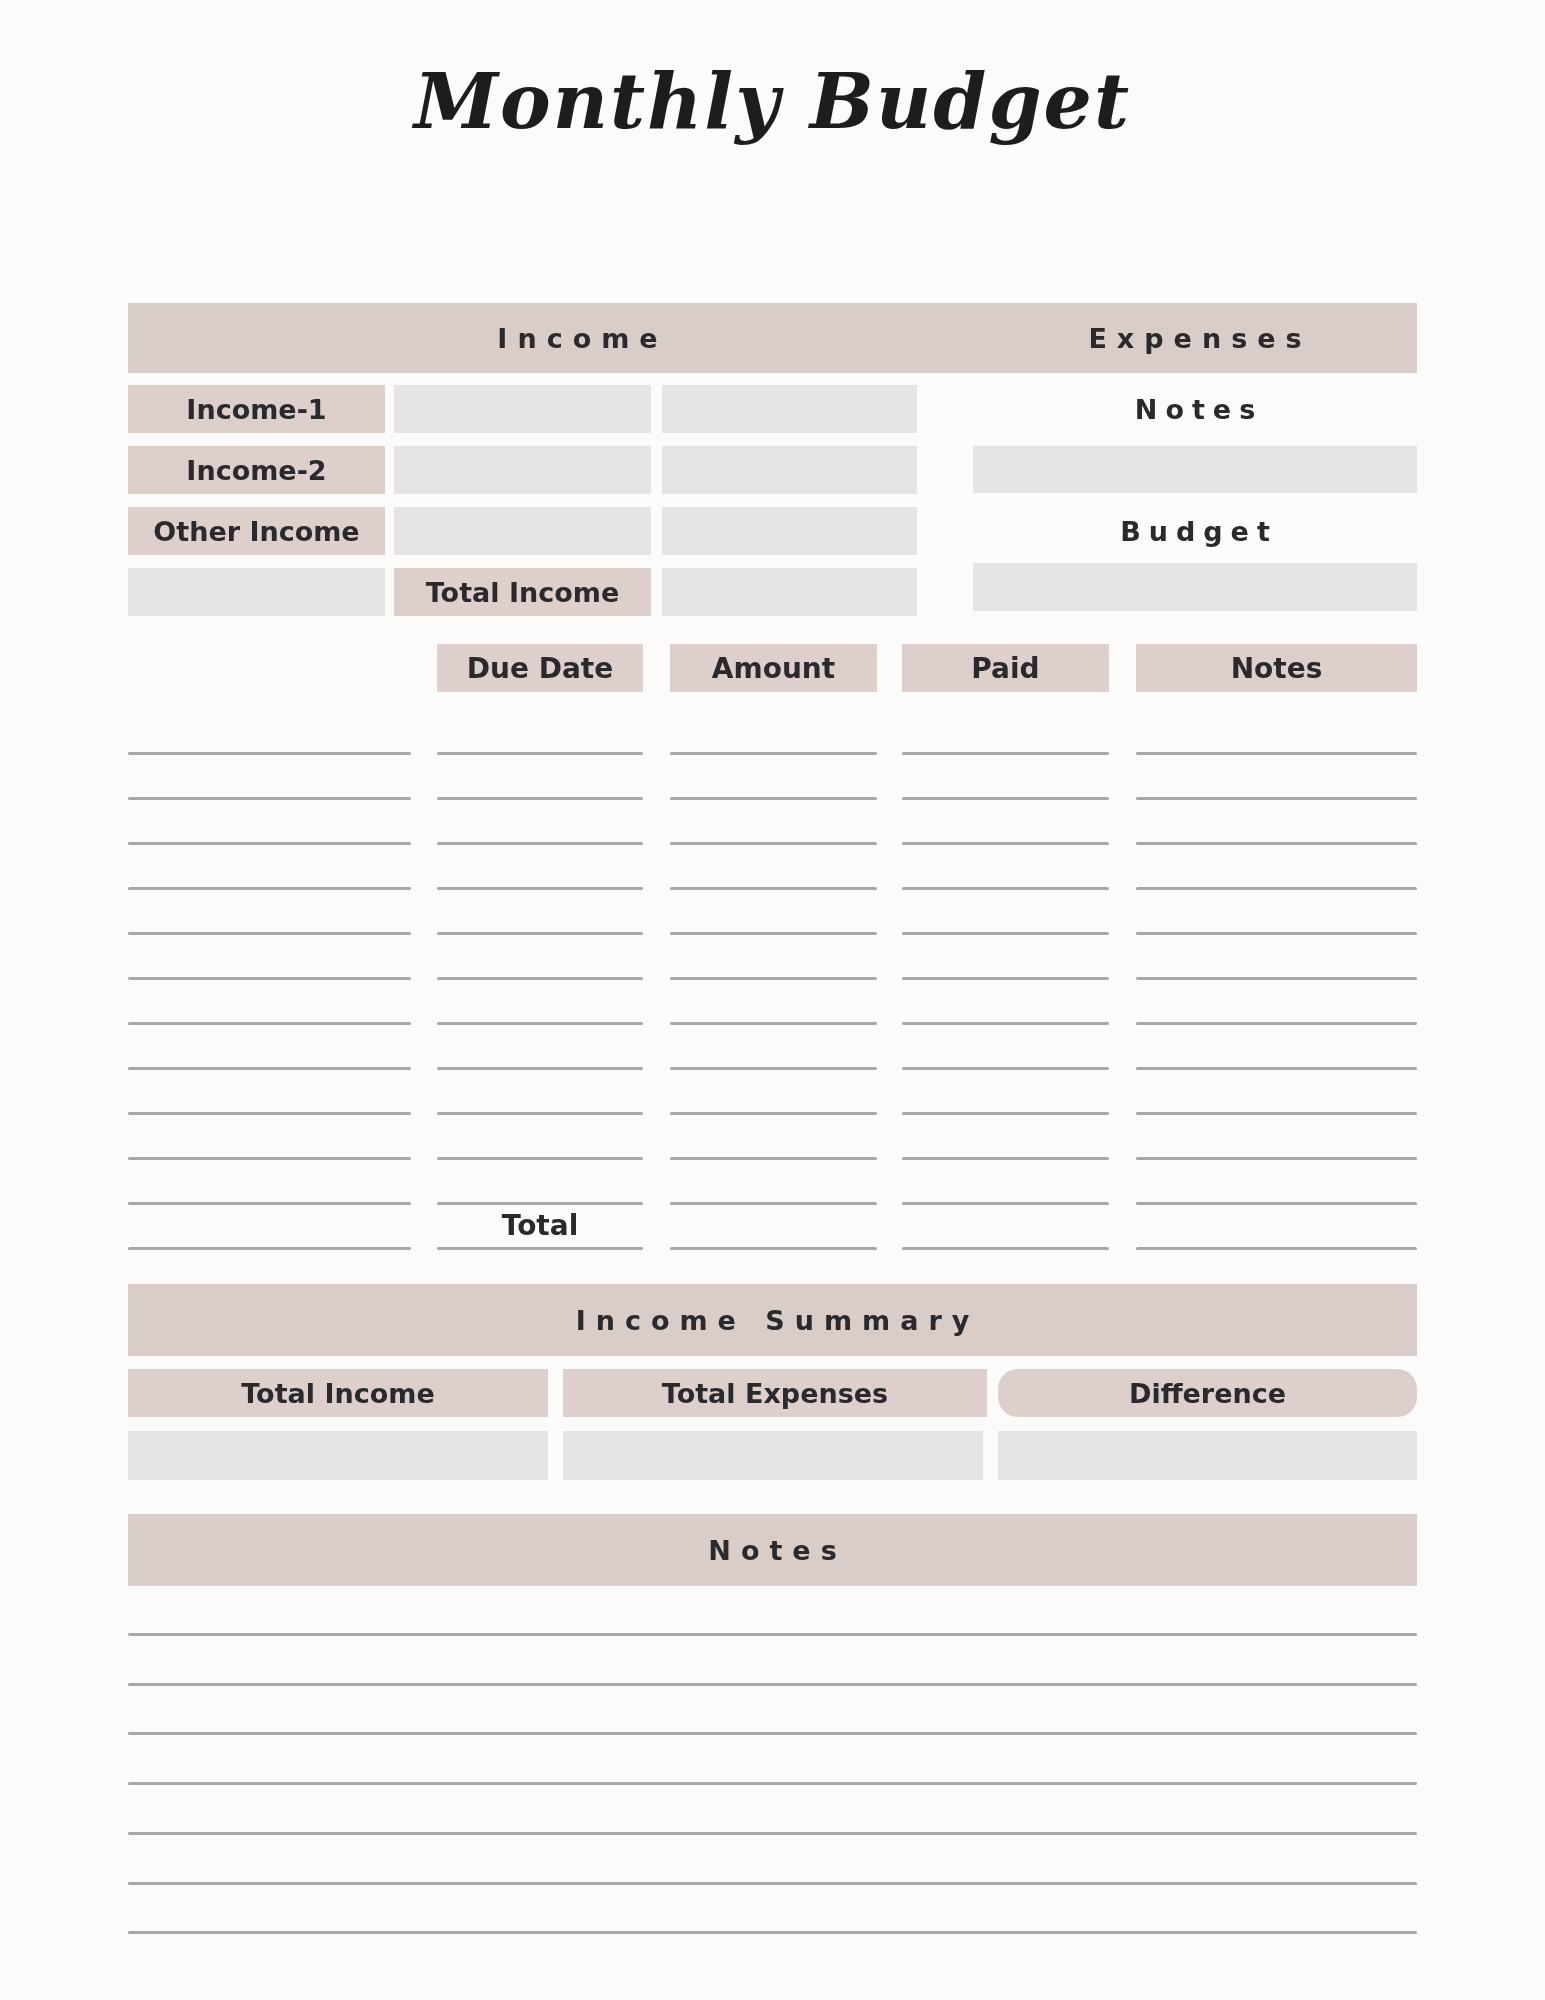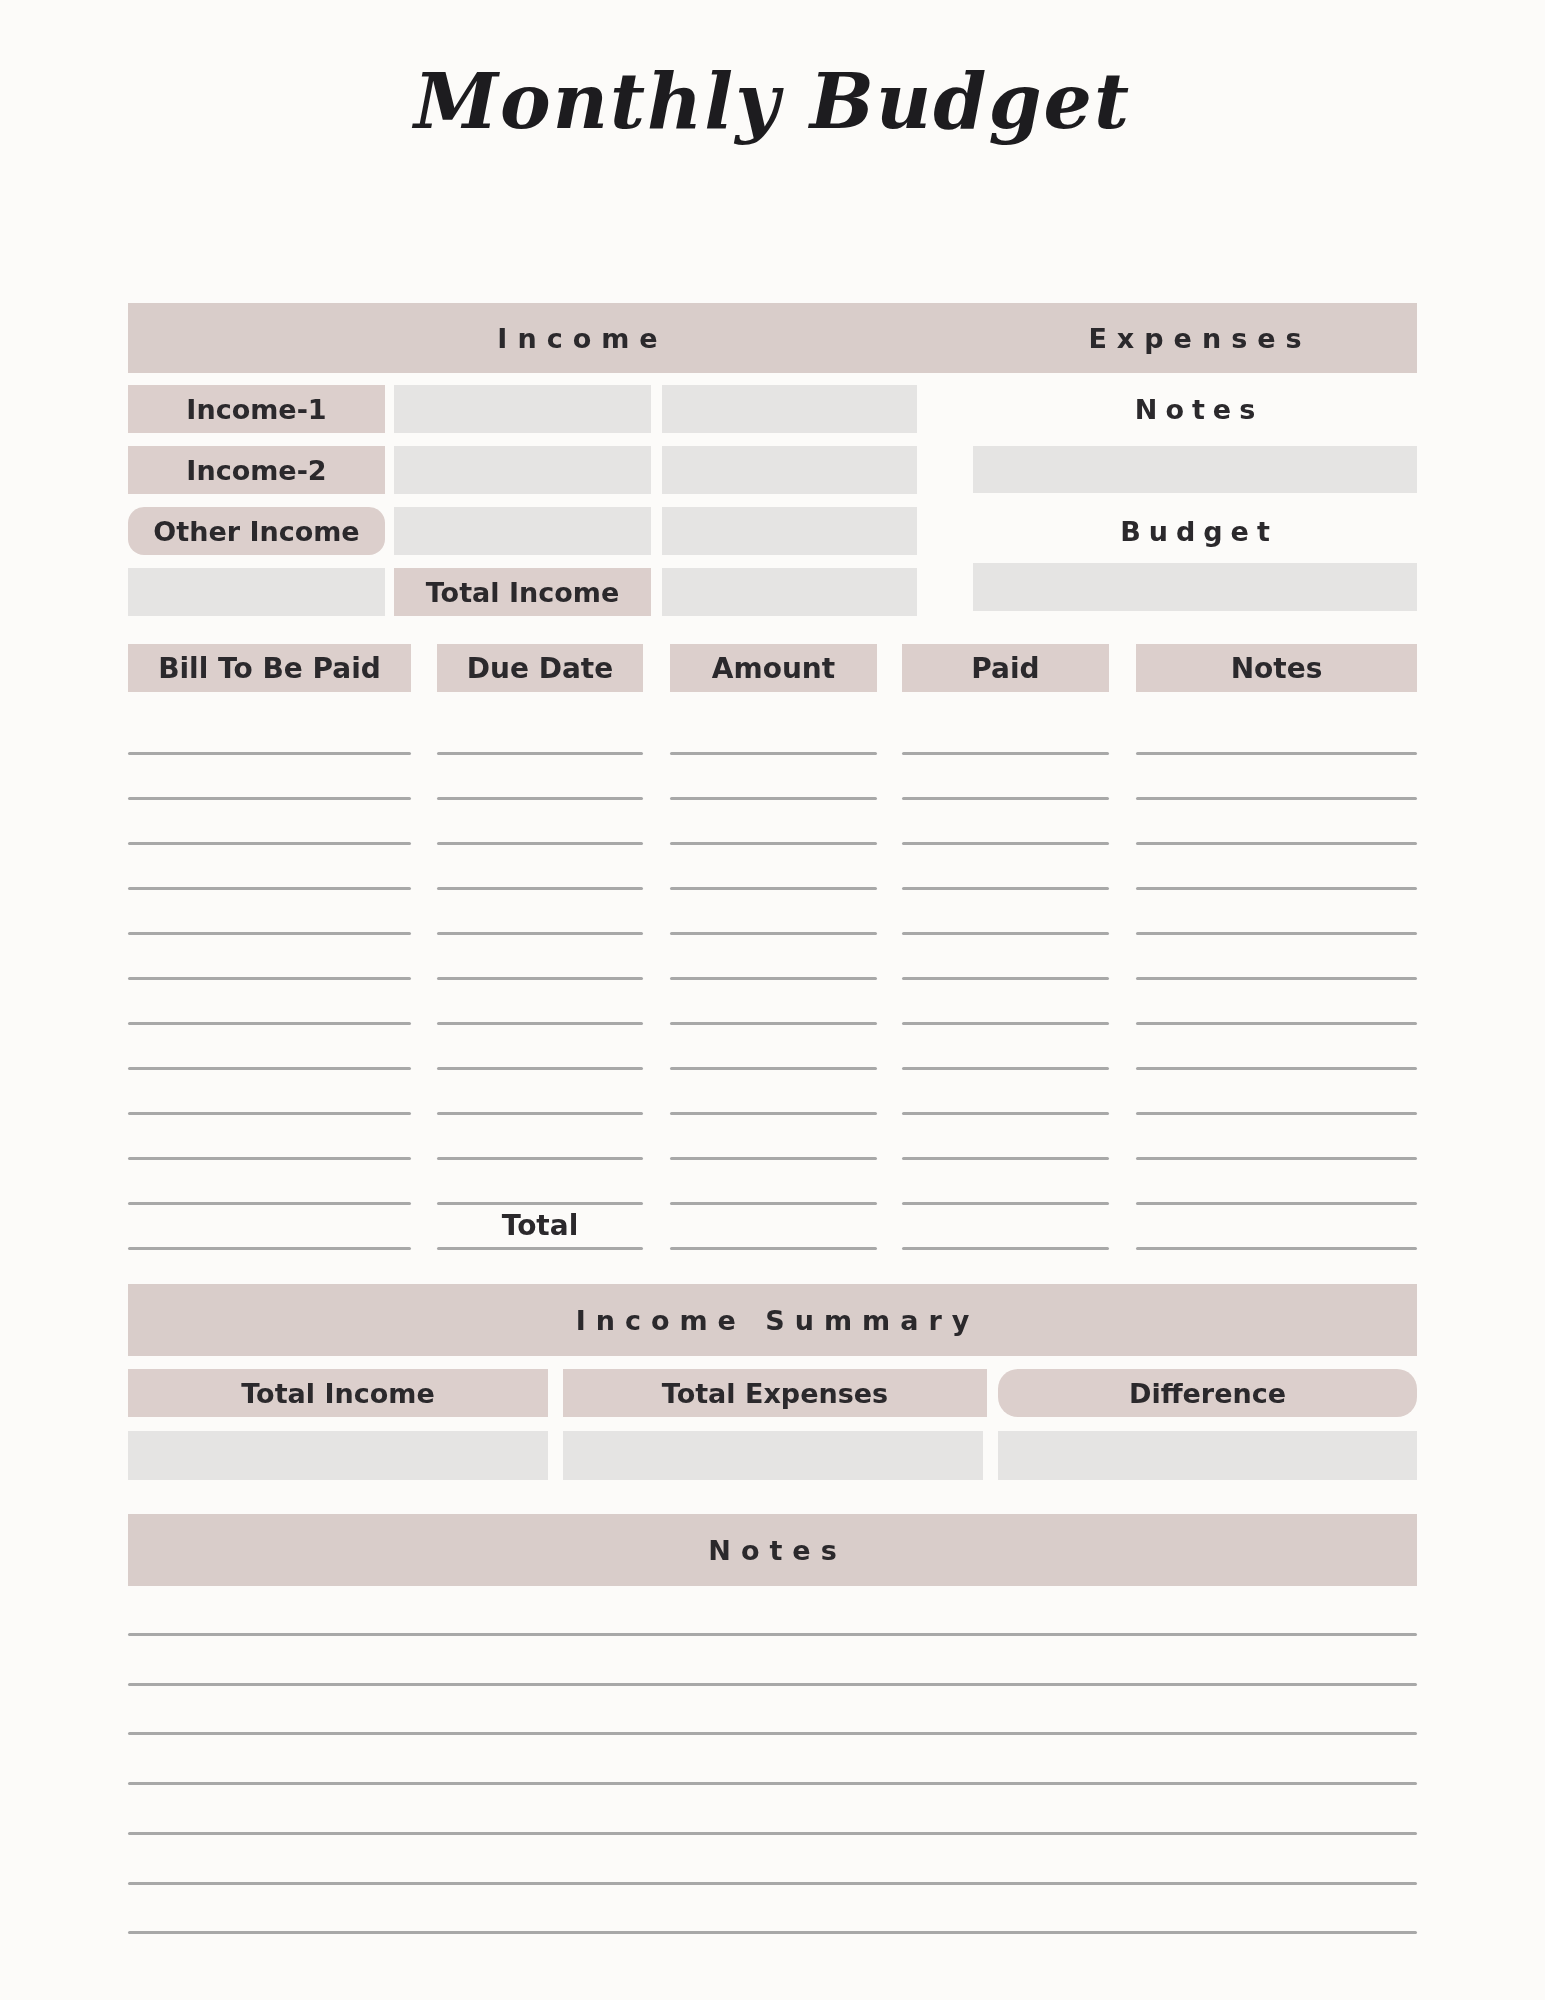--- a/index.html
+++ b/index.html
@@ -75,35 +75,34 @@
   <div class="bar" style="left:128px;top:303px;width:899px;">Income</div>
 
   <div class="cell pink" style="left:128px;top:385px;width:257px;">Income-1</div>
   <div class="cell gray" style="left:394px;top:385px;width:257px;"></div>
   <div class="cell gray" style="left:662px;top:385px;width:255px;"></div>
 
   <div class="cell pink" style="left:128px;top:446px;width:257px;">Income-2</div>
   <div class="cell gray" style="left:394px;top:446px;width:257px;"></div>
   <div class="cell gray" style="left:662px;top:446px;width:255px;"></div>
 
-  <div class="cell pink" style="left:128px;top:507px;width:257px;border-radius:16px;">Other Income</div>
+  <div class="cell pink" style="left:128px;top:507px;width:257px;">Other Income</div>
   <div class="cell gray" style="left:394px;top:507px;width:257px;"></div>
   <div class="cell gray" style="left:662px;top:507px;width:255px;"></div>
 
   <div class="cell gray" style="left:128px;top:568px;width:257px;"></div>
   <div class="cell pink" style="left:394px;top:568px;width:257px;">Total Income</div>
   <div class="cell gray" style="left:662px;top:568px;width:255px;"></div>
 
   <div class="bar" style="left:973px;top:303px;width:444px;">Expenses</div>
   <div class="spaced-label" style="left:973px;top:385px;width:444px;">Notes</div>
   <div class="cell gray" style="left:973px;top:446px;width:444px;height:47px;"></div>
   <div class="spaced-label" style="left:973px;top:507px;width:444px;">Budget</div>
   <div class="cell gray" style="left:973px;top:563px;width:444px;"></div>
 
-  <div class="th" style="left:128px;width:283px;">Bill To Be Paid</div>
   <div class="th" style="left:437px;width:206px;">Due Date</div>
   <div class="th" style="left:670px;width:207px;">Amount</div>
   <div class="th" style="left:902px;width:207px;">Paid</div>
   <div class="th" style="left:1136px;width:281px;">Notes</div>
 
   <div class="bill-col" style="left:128px;width:283px;">
       <div class="rule" style="top: 0px;"></div>
       <div class="rule" style="top: 45px;"></div>
       <div class="rule" style="top: 90px;"></div>
       <div class="rule" style="top: 135px;"></div>

